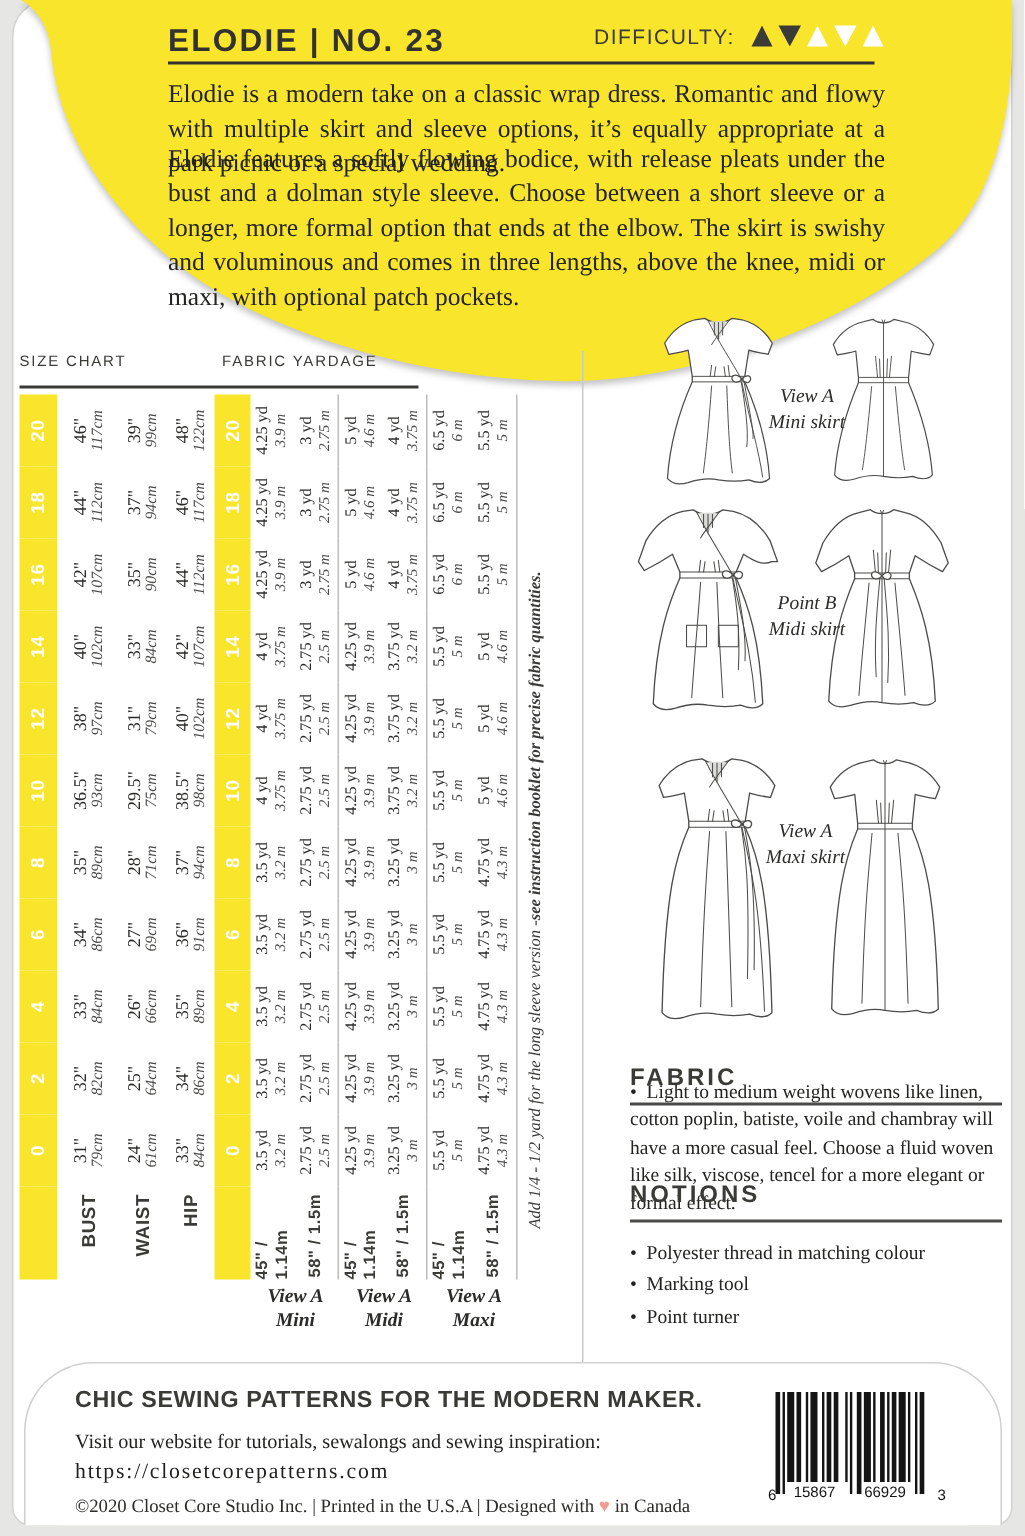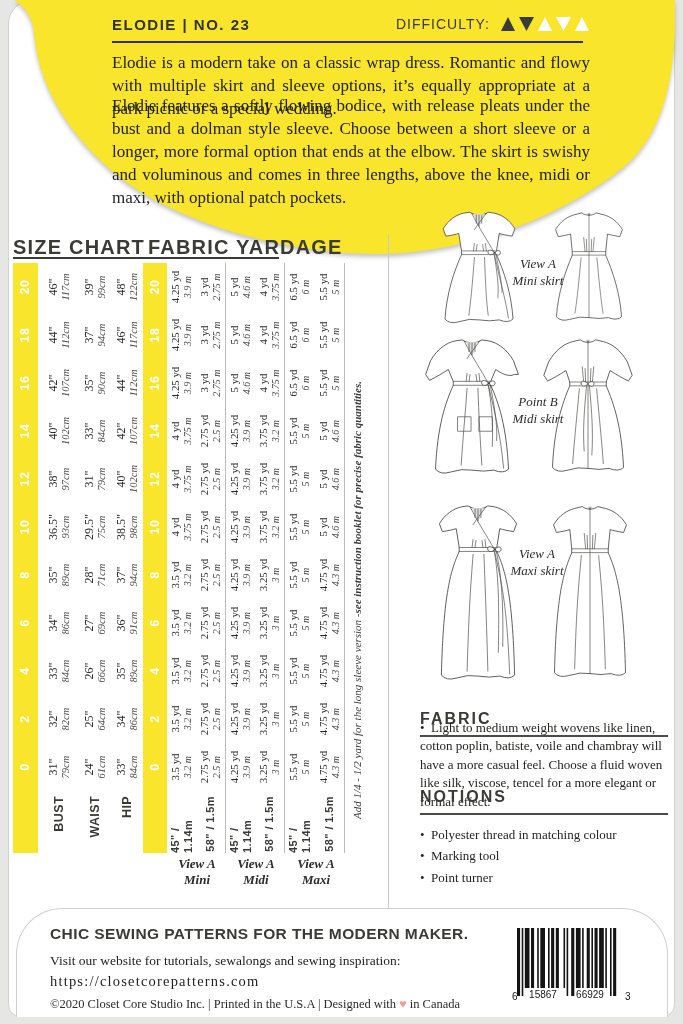--- a/index.html
+++ b/index.html
@@ -4,30 +4,30 @@
 <style>
   html,body{margin:0;padding:0;}
   .page{position:relative;width:683px;height:1024px;background:#e6e6e4;overflow:hidden;
         font-family:"Liberation Serif",serif;color:#2e2e2c;}
   .envelope{position:absolute;left:8px;top:0;width:665px;height:1015px;background:#fff;
         border:1px solid #d2d2d0;border-radius:24px 24px 12px 12px;}
   
   .flap-svg{position:absolute;left:8px;top:0;width:667px;height:266px;
         filter:drop-shadow(0 3px 2px rgba(90,90,90,.35));}
   .hdr-title{position:absolute;left:112px;top:16px;font-family:"Liberation Sans",sans-serif;
-        font-weight:bold;font-size:15px;letter-spacing:1.5px;color:#32322f;}
+        font-weight:bold;font-size:21px;letter-spacing:1.5px;color:#32322f;}
   .difficulty{position:absolute;left:396px;top:16px;display:flex;align-items:flex-end;gap:10px;}
   .difficulty-label{font-family:"Liberation Sans",sans-serif;font-size:14px;letter-spacing:1px;color:#3a3a37;}
   .hdr-rule{position:absolute;left:112px;top:41px;width:471px;height:2px;background:#32322f;}
   .hdr-para{position:absolute;left:112px;width:478px;font-size:17px;line-height:1.36;
         text-align:justify;color:#232321;}
   #para1{top:51px;} #para2{top:94px;}
   
-  .chart-h{position:absolute;top:236px;font-family:"Liberation Sans",sans-serif;font-weight:bold;
-        font-size:20px;letter-spacing:1.2px;color:#3a3a37;}
+  .chart-h{position:absolute;top:236px;font-family:"Liberation Sans",sans-serif;font-weight:normal;
+        font-size:10px;letter-spacing:1.2px;color:#3a3a37;}
   #size-chart-h{left:13px;} #fabric-h{left:148px;text-align:right;}
   .chart-rule{position:absolute;left:13px;top:257px;width:266px;height:2px;background:#3a3a37;}
   
   .rot-wrap{position:absolute;overflow:visible;}
   #size-wrap{left:13px;top:263px;width:130px;height:590px;}
   #fabric-wrap{left:143px;top:263px;width:225px;height:590px;}
   .rot{position:absolute;top:0;left:0;transform-origin:0 0;
        transform:rotate(-90deg) translateX(-590px);}
   .grid-a{width:590px;height:130px;display:grid;
        grid-template-columns:62px repeat(11,48px);grid-template-rows:25px 42px 31px 32px;}

